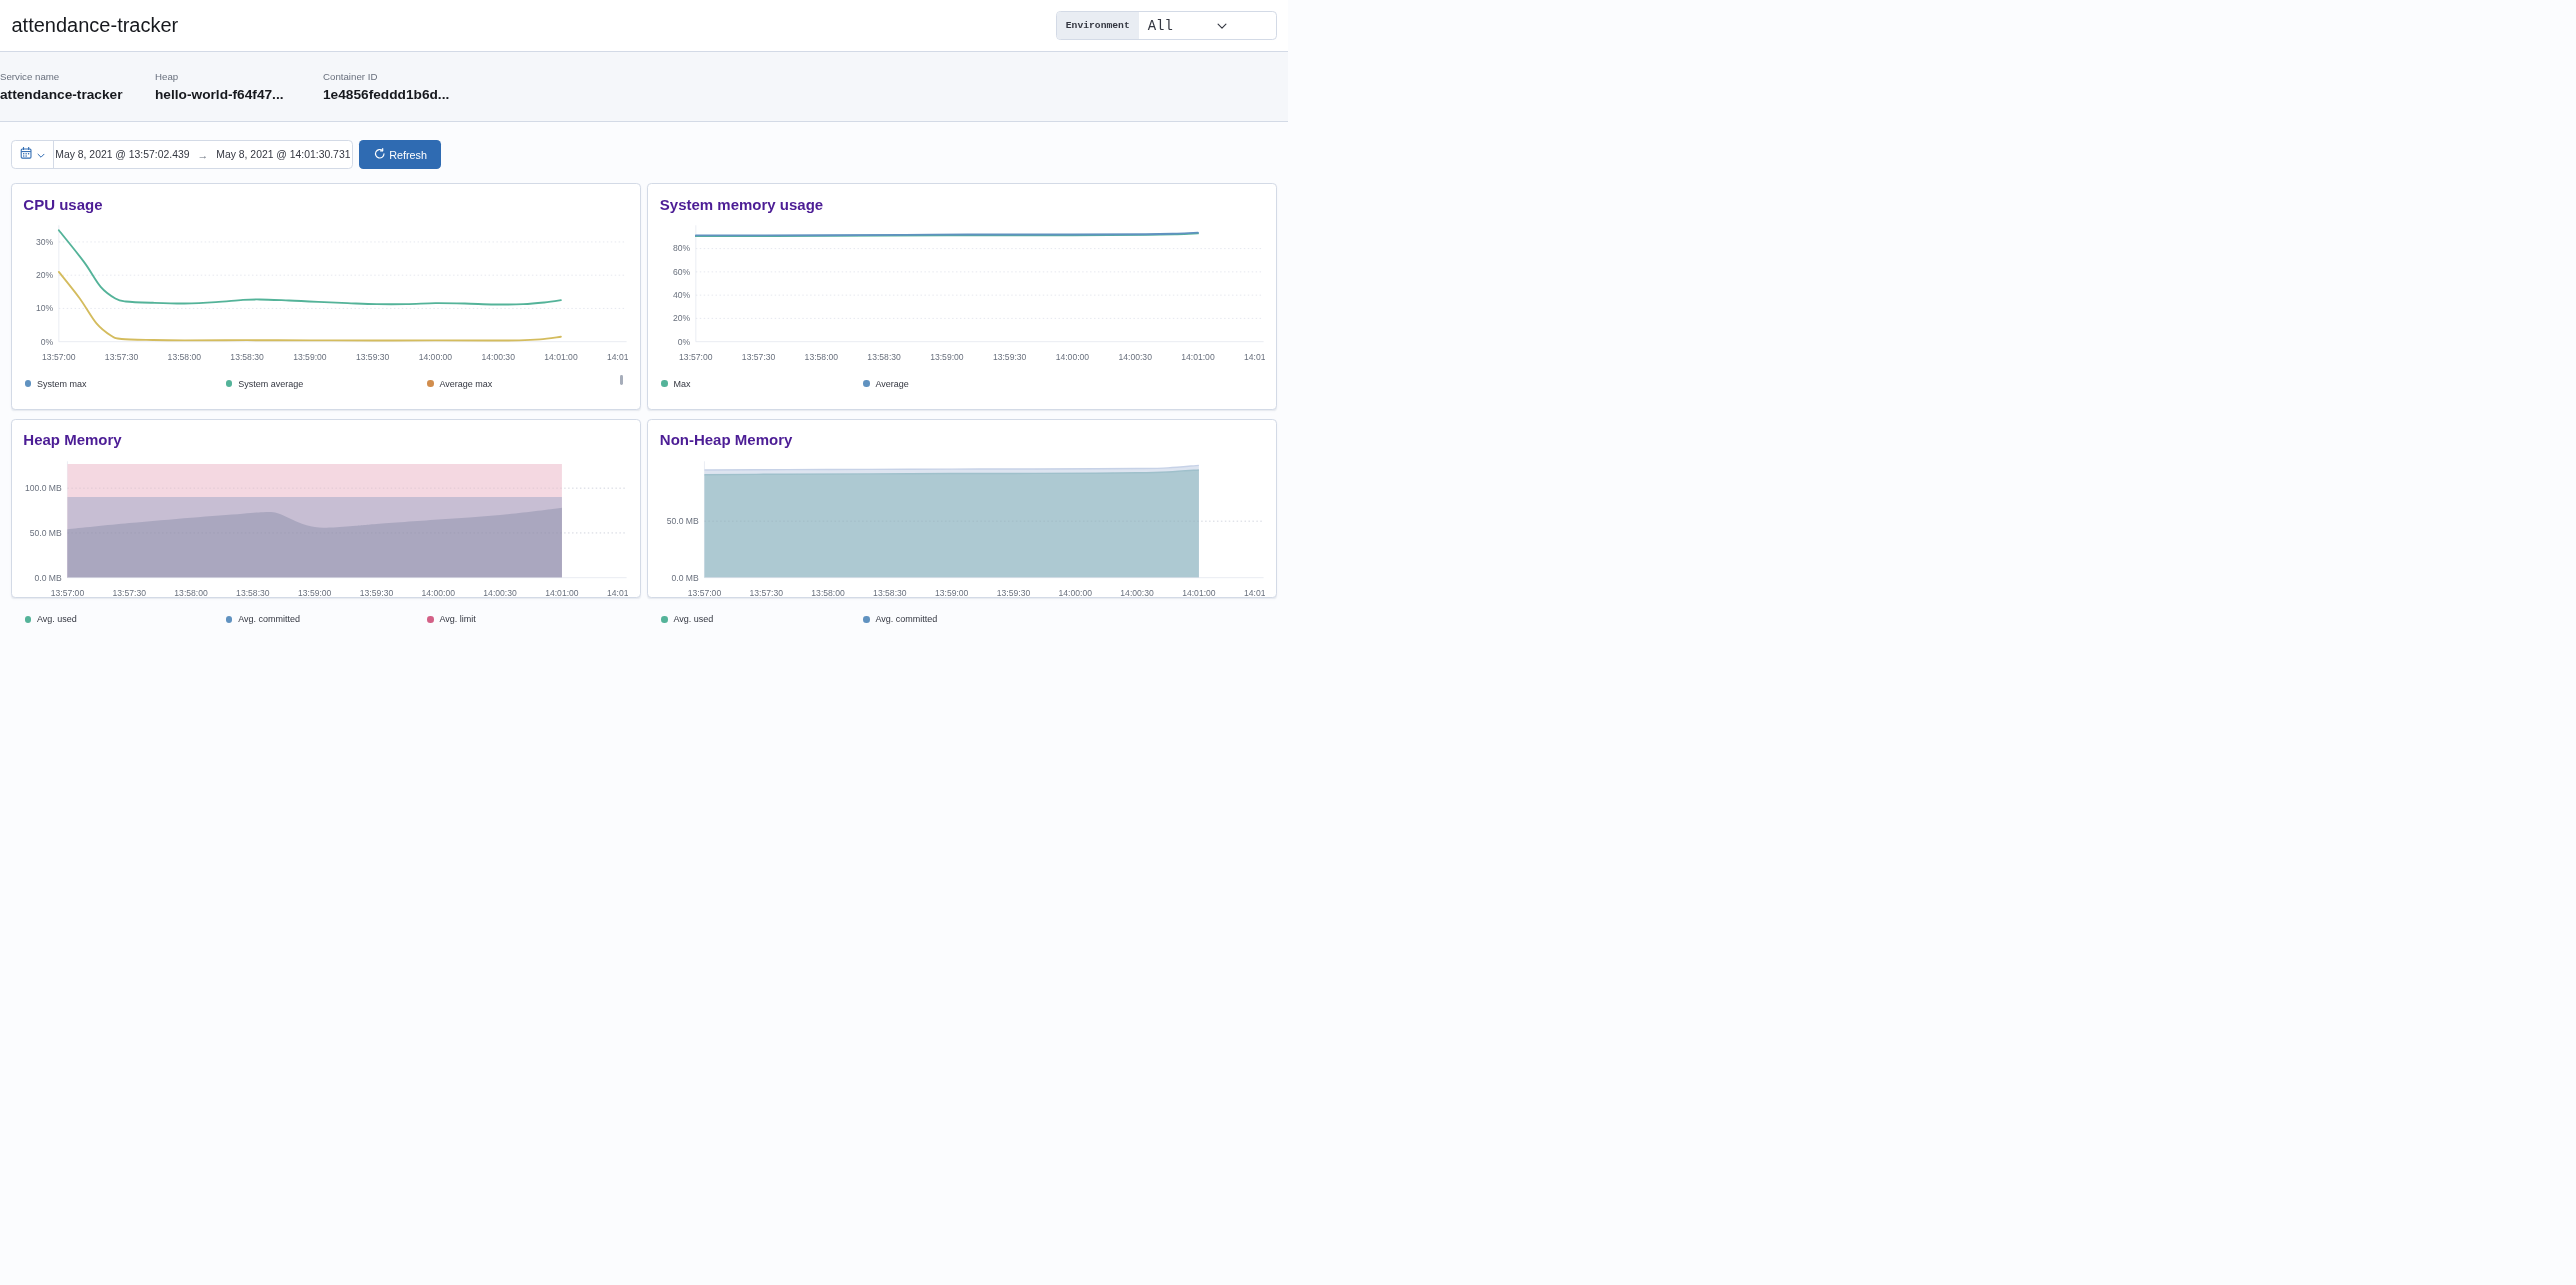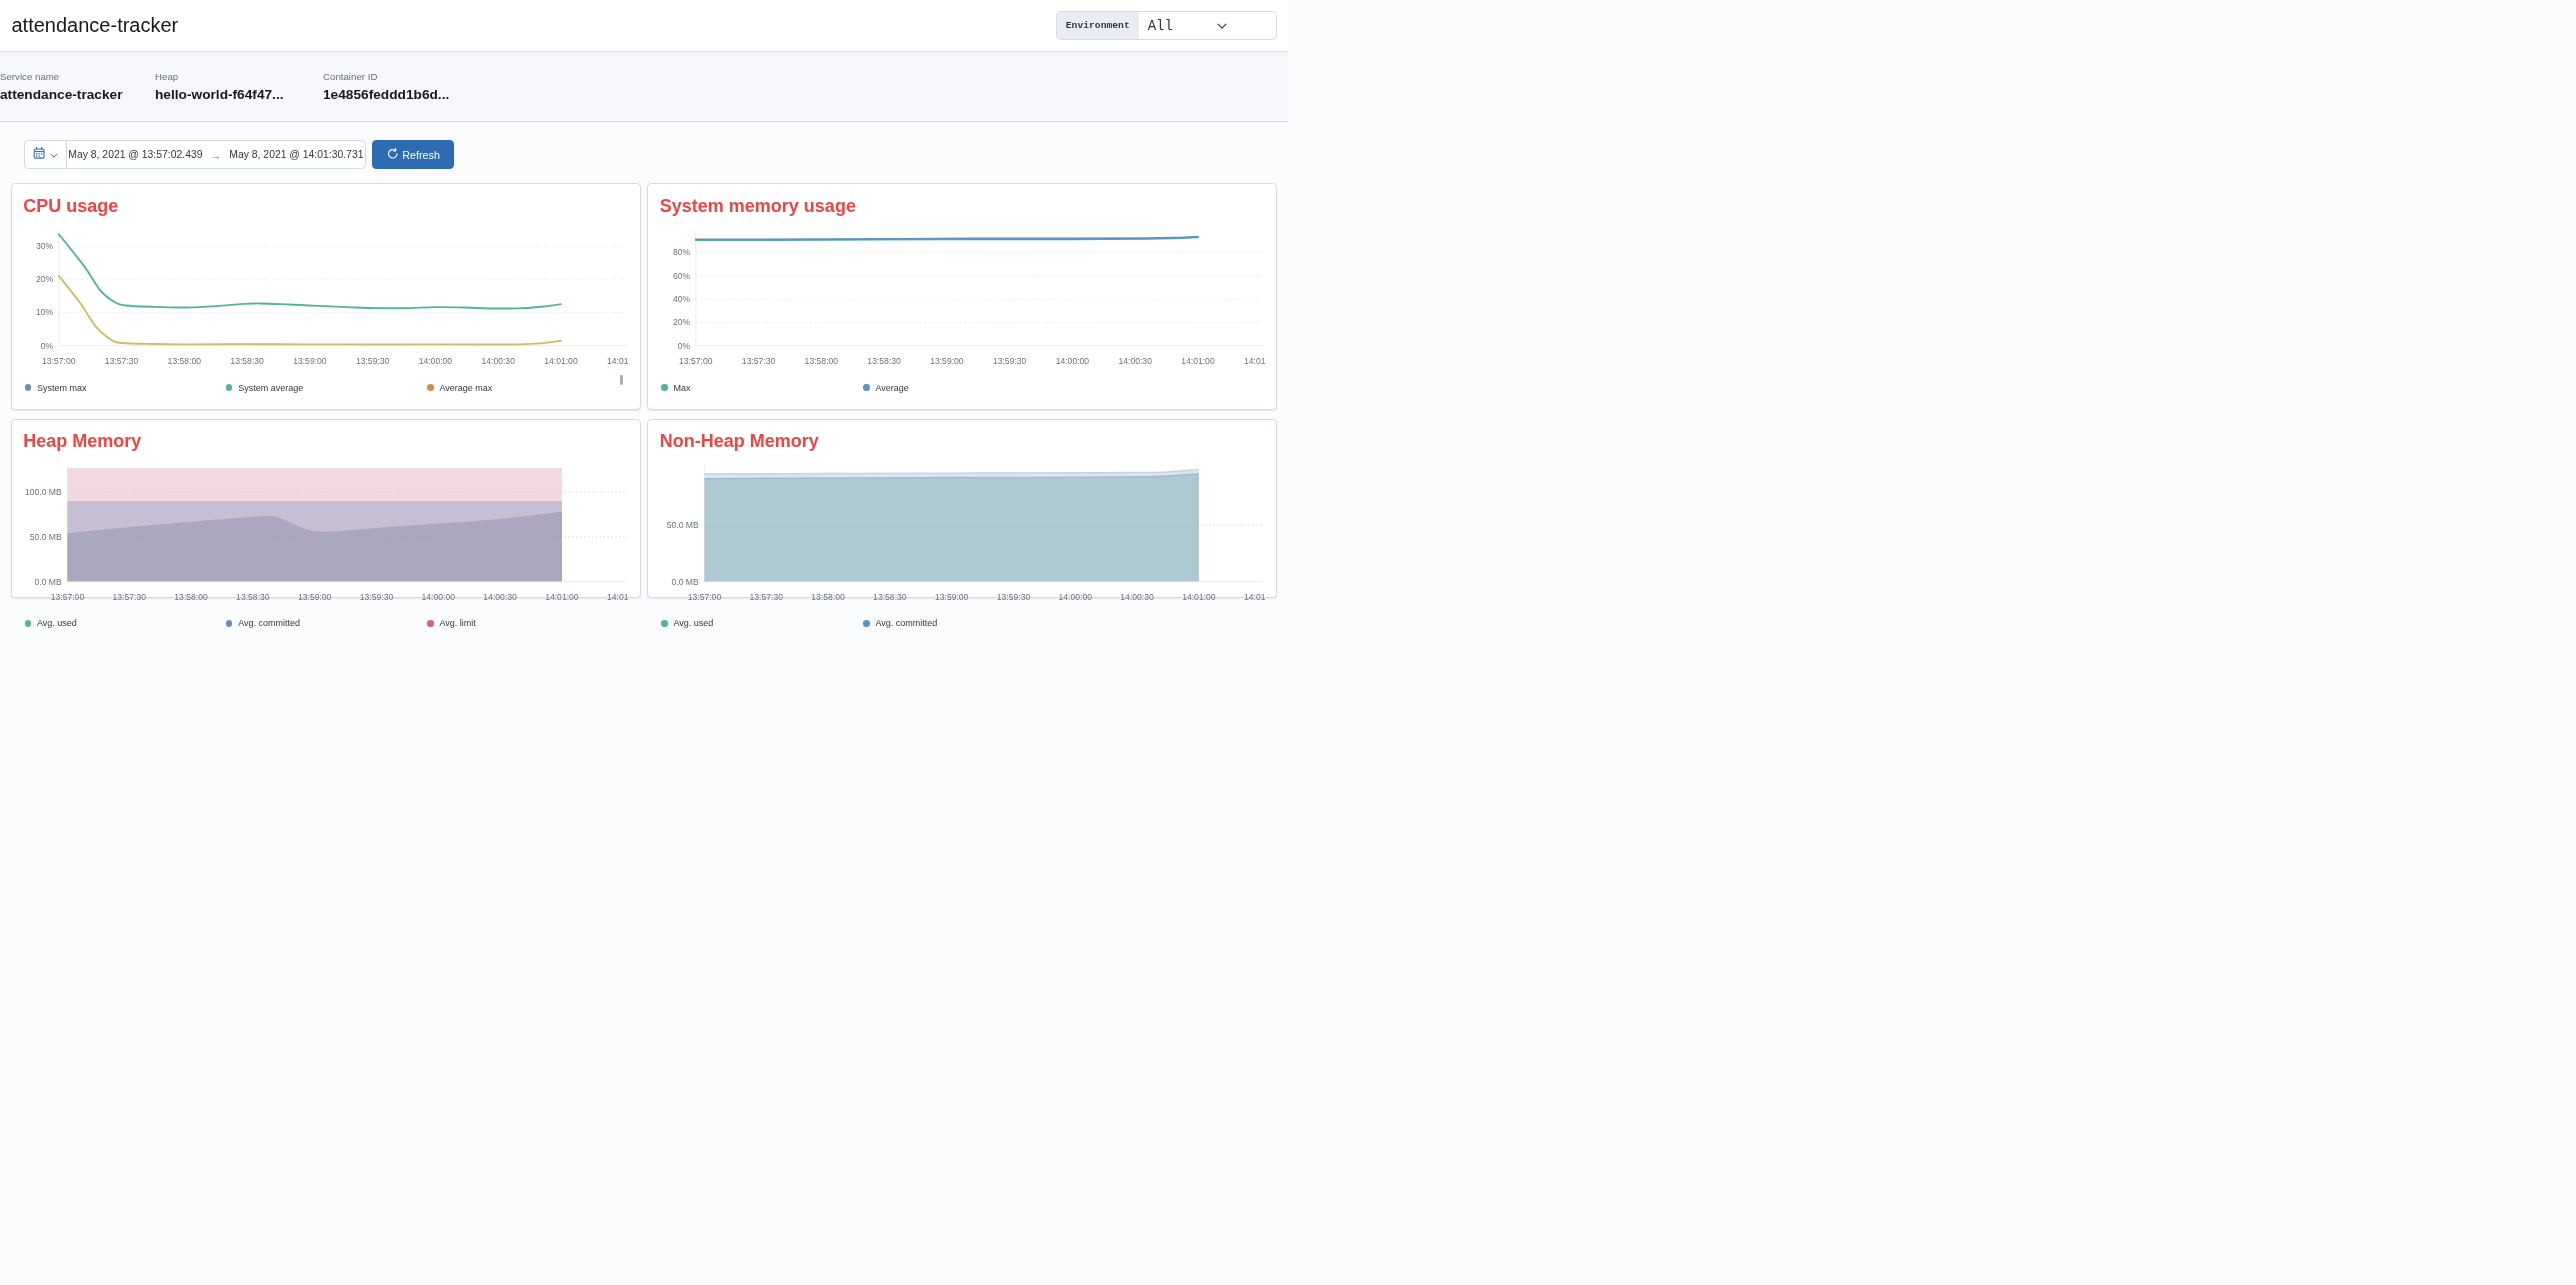--- a/index.html
+++ b/index.html
@@ -29,39 +29,39 @@
   .info-label { font-size:9.7px; color:#69707d; }
   .info-value { font-size:13.7px; font-weight:700; color:#17191e; }
   
   .toolbar { display:flex; align-items:center; margin:18px 10.8px 14.4px 10.8px; }
   .search-box { width:823px; height:27px; background:#fff; border:0.7px solid #d9dfea;
                 border-radius:4.3px; display:flex; align-items:center; padding:0 8px; gap:6.5px;
                 box-shadow:inset 0 0.7px 1.4px rgba(152,162,179,0.15); }
   .search-box input { flex:1; border:none; outline:none; background:transparent;
                       font-size:10.4px; color:#343741; font-family:inherit; }
   .search-box input::placeholder { color:#7a8494; }
-  .date-control { margin-left:13px; width:342px; height:29px; background:#fff;
+  .date-control { width:342px; height:29px; background:#fff;
                   border:0.7px solid #d3dae6; border-radius:4.3px; display:flex; align-items:stretch; }
   .date-left { display:flex; align-items:center; gap:5px; padding:0 8px;
                border-right:0.7px solid #d3dae6; cursor:pointer; }
   .date-text { flex:1; display:flex; align-items:center; justify-content:center; gap:8px;
                font-size:10.4px; font-weight:500; color:#343741; white-space:nowrap; cursor:pointer; }
   .date-arrow { color:#69707d; font-size:10.8px; }
   .refresh-btn { margin-left:6.5px; width:82px; height:29px; background:#2f6bb2; color:#fff;
                  border:none; border-radius:4.3px; font-size:10.8px; font-weight:500;
                  font-family:inherit; display:flex; align-items:center; justify-content:center;
                  gap:4px; cursor:pointer; }
   
   .cards { display:grid; grid-template-columns:630px 630px; column-gap:6.5px; row-gap:8.6px;
            margin:0 10.8px; }
   .card { background:#fff; border:0.7px solid #d3dae6; border-radius:4.3px; padding:10px 11.5px;
           position:relative; box-shadow:0 1.4px 1.4px -0.7px rgba(152,162,179,0.2); }
   .card.r1 { height:227px; }
   .card.r2 { height:179px; }
-  .card-title { font-size:18px; font-weight:700; color:#ef4444; margin:1.4px 0 8.6px 0; }
+  .card-title { font-size:15px; font-weight:700; color:#4c1d95; margin:1.4px 0 8.6px 0; }
   svg.chart { display:block; width:100%; height:148px; }
   .legend { display:flex; margin-top:9.3px; padding-left:1.4px; }
   .legend-item { display:flex; align-items:center; gap:5.8px; width:202px; font-size:9px;
                  color:#343741; cursor:pointer; }
   .legend-dot { width:6.5px; height:6.5px; border-radius:50%; flex:0 0 auto; }
   .scroll-thumb { position:absolute; right:16.5px; top:191px; width:3.6px; height:10px;
                   background:#a6adba; border-radius:1.4px; }
 </style>
 </head>
 <body>

